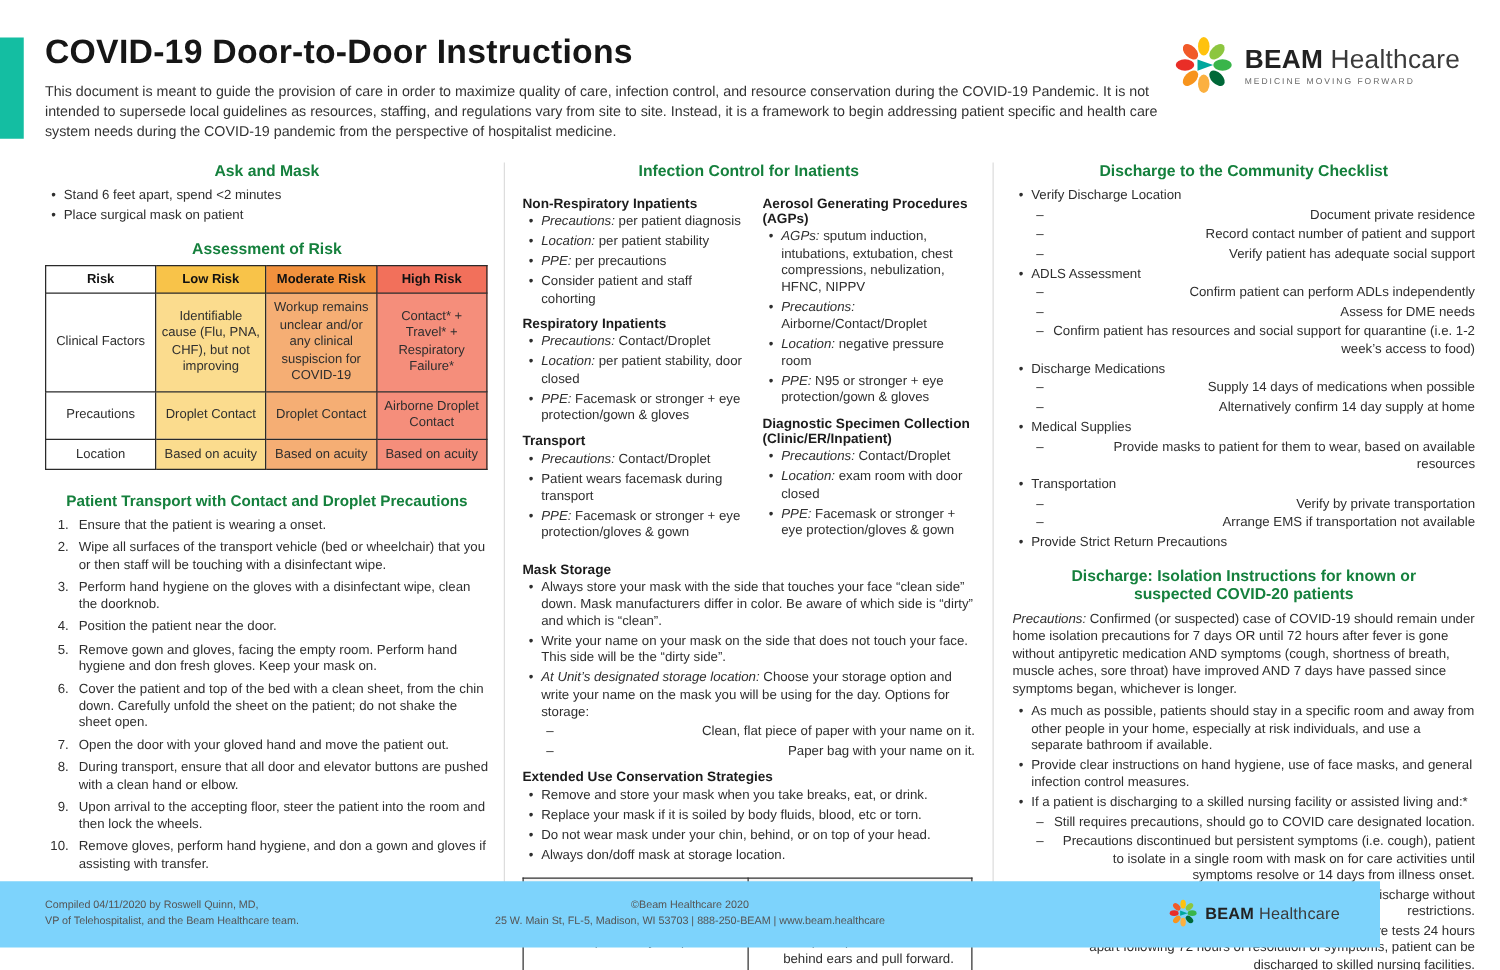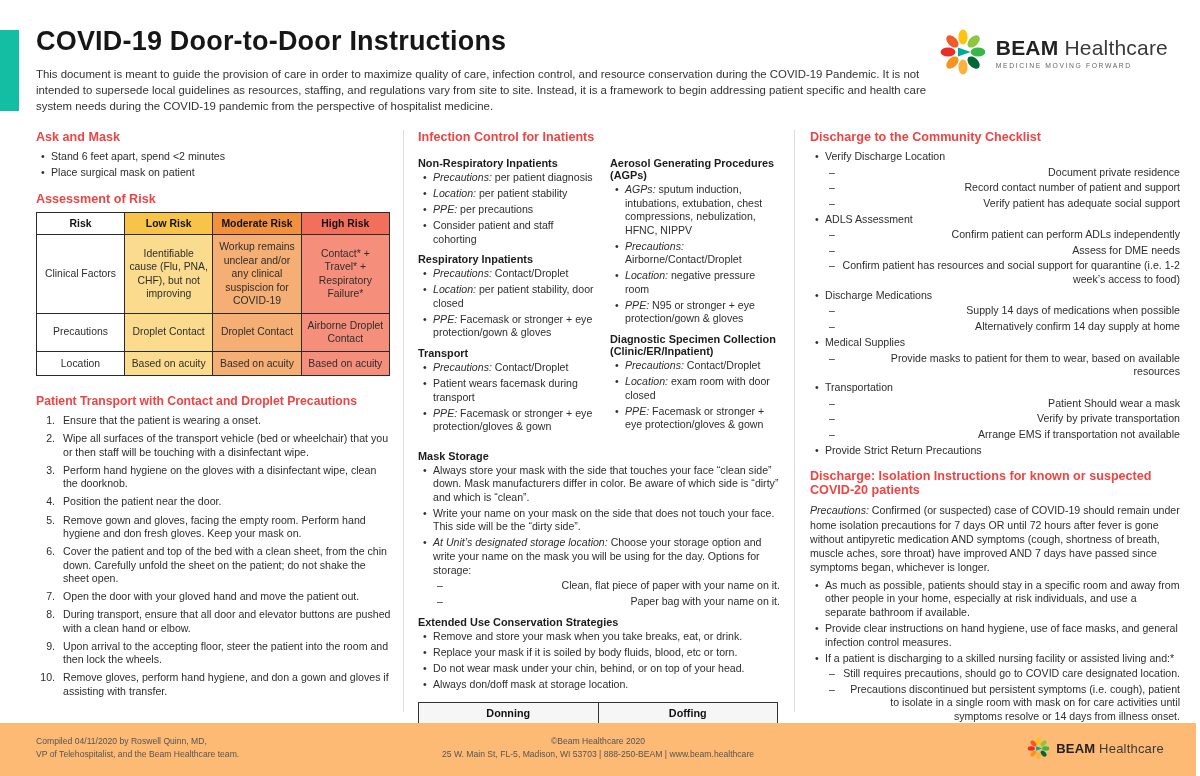--- a/index.html
+++ b/index.html
@@ -23,21 +23,21 @@
   .p-s{fill:var(--logo_s)} .p-sw{fill:var(--logo_sw)} .p-w{fill:var(--logo_w)} .p-nw{fill:var(--logo_nw)}
   .p-arrow{fill:var(--logo_arrow)}
 
   .col { position:absolute; top:130px; }
   .col1 { left:36px; width:355px; }
   .col2 { left:418px; width:362px; }
   .col3 { left:810px; width:370px; }
   .divider { position:absolute; top:130px; bottom:64px; width:1px; background:#ddd; }
   .div1 { left:403px; } .div2 { left:794px; }
 
-  h3.sec { font-size:12.6px; font-weight:700; color:#ef4444; margin:0 0 6px; }
+  h3.sec { font-size:12.6px; font-weight:700; color:#15803d; margin:0 16px 6px;text-align:center; }
   .subhead { font-size:10.9px; font-weight:700; color:#1c1c1c; margin:7px 0 2px; }
   .plain { font-size:10.6px; line-height:1.3; color:#2e2e2e; }
 
   ul,ol { list-style:none; font-size:10.6px; line-height:1.28; color:#2e2e2e; }
   ul.bullet > li { position:relative; padding-left:15px; margin-bottom:2.5px; }
   ul.bullet > li::before { content:"•"; position:absolute; left:5px; }
   ul.dash > li { position:relative; padding-left:15px; margin-bottom:2px; }
   ul.dash > li::before { content:"–"; position:absolute; left:2px; }
   li ul.dash { margin-top:2px; margin-left:2px;text-align:right; }
   ol.num { counter-reset:n; }
@@ -60,21 +60,21 @@
   .group { margin-bottom:4px; }
 
   table.dd-table { border-collapse:collapse; width:360px; margin-top:10px; }
   table.dd-table th { border:1px solid #333; background:#f6f6f6; font-size:10.8px; font-weight:700; padding:4px; text-align:center; color:#111; }
   table.dd-table td { border:1px solid #333; vertical-align:top; padding:8px 6px 8px 4px; width:50%; }
   table.dd-table ol.num > li { margin-bottom:2px; padding-left:24px; }
   table.dd-table ol.num > li::before { width:16px; }
 
   .iso-para { font-size:10.6px; line-height:1.33; color:#2e2e2e; margin-bottom:5px; }
 
-  footer { position:absolute; left:0; bottom:0; width:1196px; height:53px; background:#fdba74; }
+  footer { position:absolute; left:0; bottom:18px; width:1104px; height:53px; background:#7dd3fc; }
   .foot-left { position:absolute; left:36px; top:12px; font-size:8.6px; line-height:1.5; color:#555; }
   .foot-center { position:absolute; left:0; right:0; top:12px; text-align:center; font-size:8.6px; line-height:1.5; color:#555; }
   .foot-logo { position:absolute; right:32px; top:14px; gap:6px; }
   .foot-logo .logo-name { font-size:13px; }
 </style>
 </head>
 <body>
 
 <div class="accent-bar"></div>
 
@@ -291,21 +291,20 @@
             <li>Confirm patient has resources and social support for quarantine (i.e. 1-2 week’s access to food)</li>
           </ul></li>
         <li>Discharge Medications<ul class="dash">
             <li>Supply 14 days of medications when possible</li>
             <li>Alternatively confirm 14 day supply at home</li>
           </ul></li>
         <li>Medical Supplies<ul class="dash">
             <li>Provide masks to patient for them to wear, based on available resources</li>
           </ul></li>
         <li>Transportation<ul class="dash">
-            <li>Patient Should wear a mask</li>
             <li>Verify by private transportation</li>
             <li>Arrange EMS if transportation not available</li>
           </ul></li>
         <li>Provide Strict Return Precautions</li>
       </ul>
   </div>
   <div class="sect" style="margin-top:10px;">
     <h3 class="sec">Discharge: Isolation Instructions for known or suspected COVID-20 patients</h3>
     <p class="iso-para"><i>Precautions:</i><span> Confirmed (or suspected) case of COVID-19 should remain under home isolation precautions for 7 days OR until 72 hours after fever is gone without antipyretic medication AND symptoms (cough, shortness of breath, muscle aches, sore throat) have improved AND 7 days have passed since symptoms began, whichever is longer.</span></p>
     <ul class="bullet">

